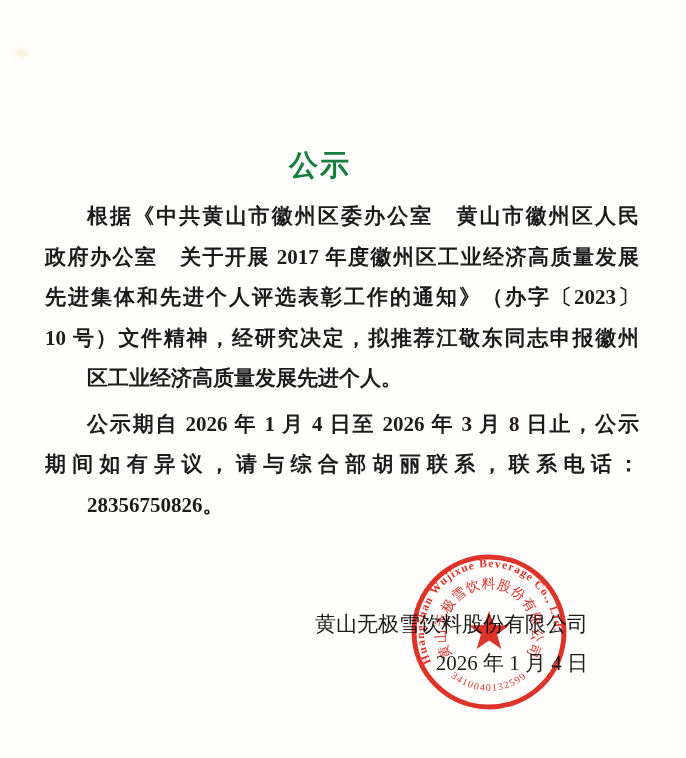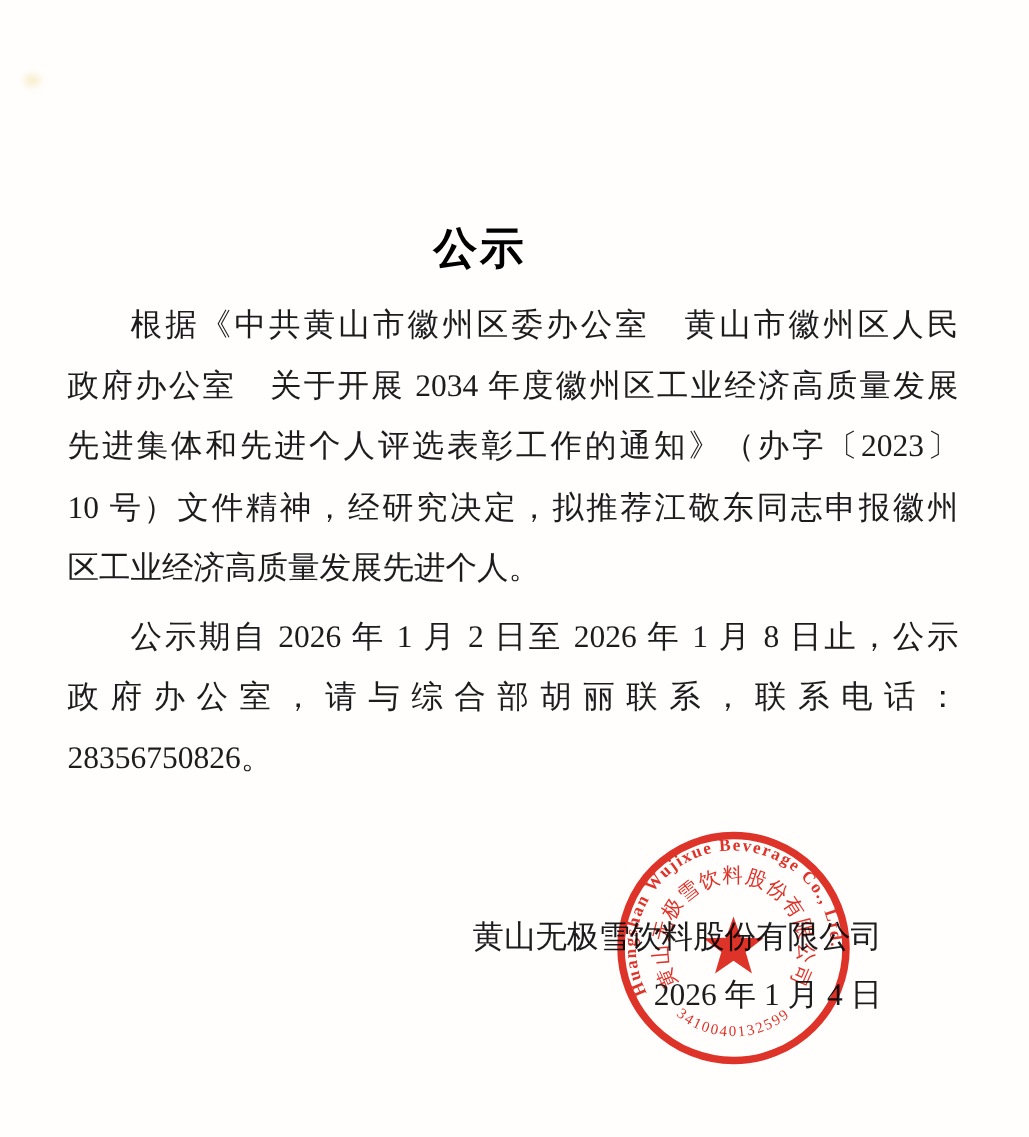--- a/index.html
+++ b/index.html
@@ -26,39 +26,39 @@
   }
   .doc-title {
     position: absolute;
     top: 146px; left: 0;
     width: 640px;
     text-align: center;
     font-family: "Liberation Sans", "DejaVu Sans", sans-serif;
     font-weight: 600;
     font-size: 29px;
     letter-spacing: 2px;
-    color: #000000;
+    color: #15803d;
   }
   .body-text {
     position: absolute;
     top: 196px; left: 45px;
     width: 594px;
     font-size: 21px;
     color: #1c1c1c;
   }
-  .para { margin: 0; }
+  .para { margin: 0; font-weight: bold; }
   .para + .para { margin-top: 5px; }
   .para div.line {
     height: 40.5px;
     line-height: 40.5px;
     text-align: justify;
     text-align-last: justify;
   }
   .para div.line:first-of-type { padding-left: 42px; }
-  .para div.line:last-of-type { text-align-last: left; }
+  .para div.line:last-of-type { text-align-last: left; margin-left: 42px; }
   .signature-block {
     position: absolute;
     top: 611px; left: 0;
     width: 588px;
     text-align: right;
     font-size: 21px;
     color: #1c1c1c;
   }
   .sig-company { line-height: 26px; }
   .sig-date { margin-top: 13px; line-height: 26px; }
@@ -79,29 +79,29 @@
 <div class="page">
 
   <div class="speck"></div>
 
   <div class="doc-title">公示</div>
 
   <div class="body-text">
     <div class="para">
 
     <div class="line">根据《中共黄山市徽州区委办公室　黄山市徽州区人民</div>
-        <div class="line">政府办公室　关于开展 2034 年度徽州区工业经济高质量发展</div>
+        <div class="line">政府办公室　关于开展 2017 年度徽州区工业经济高质量发展</div>
         <div class="line">先进集体和先进个人评选表彰工作的通知》（办字〔2023〕</div>
         <div class="line">10 号）文件精神，经研究决定，拟推荐江敬东同志申报徽州</div>
         <div class="line">区工业经济高质量发展先进个人。</div>
       </div>
     <div class="para">
 
-    <div class="line">公示期自 2026 年 1 月 2 日至 2026 年 1 月 8 日止，公示</div>
-        <div class="line">政府办公室，请与综合部胡丽联系，联系电话：</div>
+    <div class="line">公示期自 2026 年 1 月 4 日至 2026 年 3 月 8 日止，公示</div>
+        <div class="line">期间如有异议，请与综合部胡丽联系，联系电话：</div>
         <div class="line">28356750826。</div>
       </div>
   </div>
 
   <div class="signature-block">
     <div class="sig-company">黄山无极雪饮料股份有限公司</div>
     <div class="sig-date">2026 年 1 月 4 日</div>
   </div>
 
   <svg class="seal" viewBox="-86 -86 172 172" xmlns="http://www.w3.org/2000/svg">

